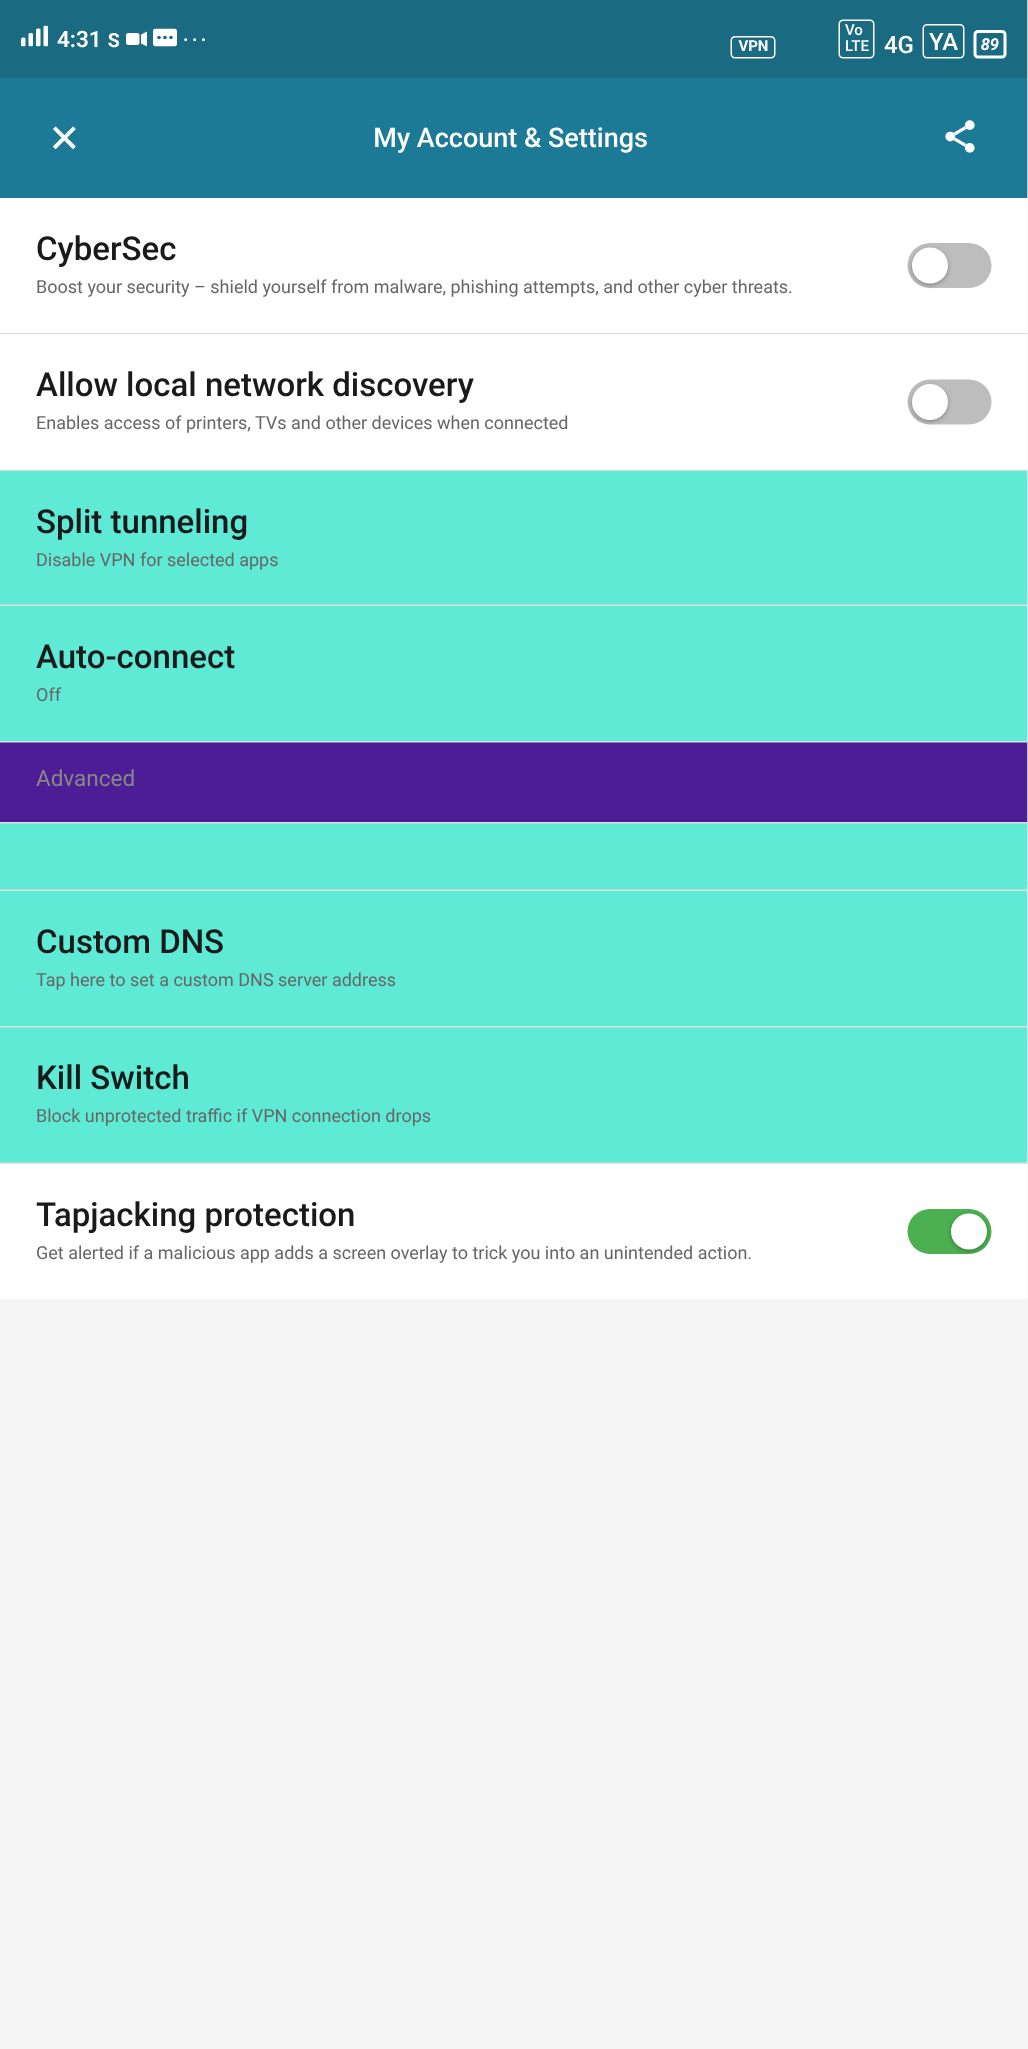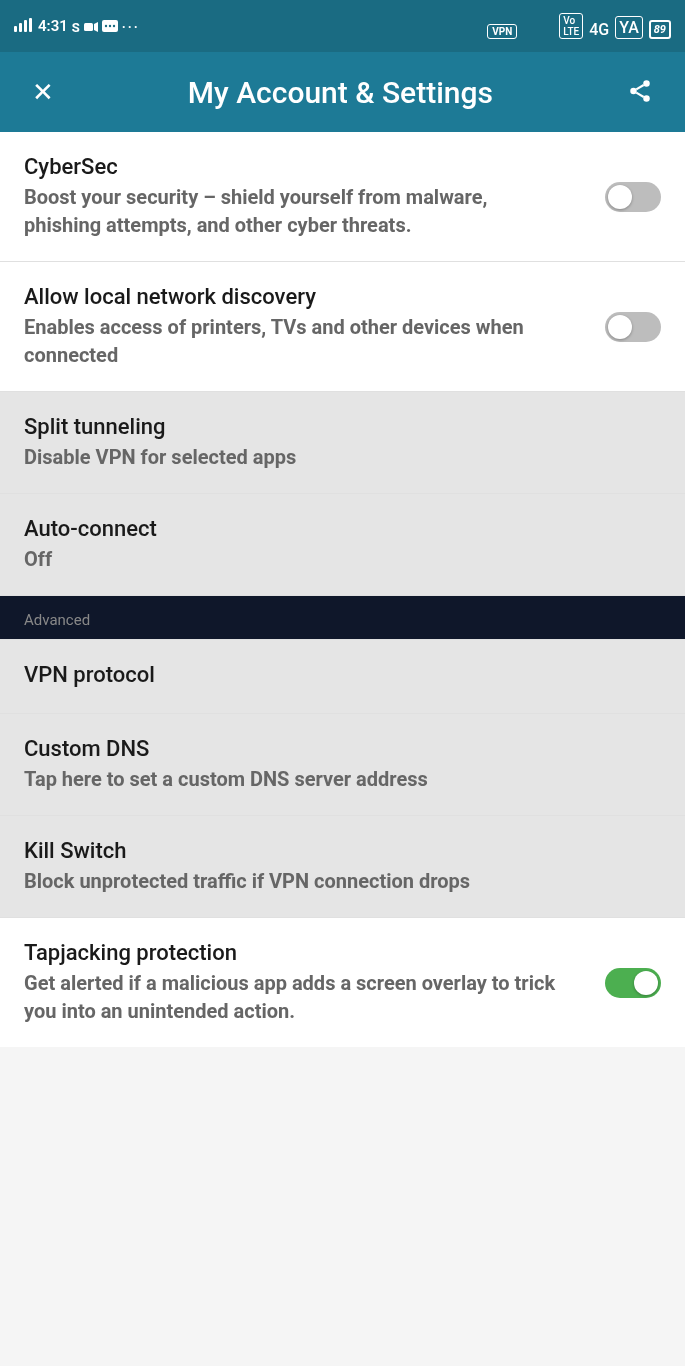--- a/index.html
+++ b/index.html
@@ -55,21 +55,21 @@
     .app-header {
       background: #1d7a96;
       height: 80px;
       display: flex;
       align-items: center;
       justify-content: space-between;
       padding: 0 24px;
       color: white;
     }
     .header-title {
-      font-size: 30px;
+      font-size: 18px;
       font-weight: 500;
       color: white;
     }
     .header-icon-btn {
       background: none;
       border: none;
       color: white;
       cursor: pointer;
       padding: 8px;
       display: flex;
@@ -110,24 +110,23 @@
       flex: 1;
       padding-right: 16px;
     }
     .setting-title {
       font-size: 22px;
       font-weight: 500;
       color: #1a1a1a;
       margin-bottom: 4px;
     }
     .setting-desc {
-      font-size: 20px;
+      font-size: 12px;
       color: #666;
       line-height: 1.4;
-      font-weight: bold;
     }
 
     
     .toggle {
       position: relative;
       width: 56px;
       height: 30px;
       flex-shrink: 0;
     }
     .toggle input {
@@ -163,27 +162,27 @@
     }
 
     
     .setting-item-arrow {
       padding: 22px 24px;
       border-bottom: 1px solid #e0e0e0;
       display: flex;
       align-items: center;
       justify-content: flex-end;
       cursor: pointer;
-      background: #e5e5e5;
+      background: #5eead4;
     }
 
     
     .section-divider {
-      background: #0f172a;
-      padding: 14px 24px 10px;
+      background: #4c1d95;
+      padding: 14px 24px 20px;
       border-top: 1px solid #e0e0e0;
       border-bottom: 1px solid #e0e0e0;
     }
     .section-label {
       font-size: 15px;
       color: #888;
       font-weight: 400;
       text-transform: none;
     }
 
@@ -292,21 +291,20 @@
 </div>
 
 <div class="section-divider">
   <span class="section-label">Advanced</span>
 </div>
 
 <div class="advanced-section">
 
   <div class="setting-item-arrow">
     <div class="setting-text">
-      <div class="setting-title">VPN protocol</div>
     </div>
   </div>
 
   <div class="setting-item-arrow">
     <div class="setting-text">
       <div class="setting-title">Custom DNS</div>
       <div class="setting-desc">Tap here to set a custom DNS server address</div>
     </div>
   </div>
 

